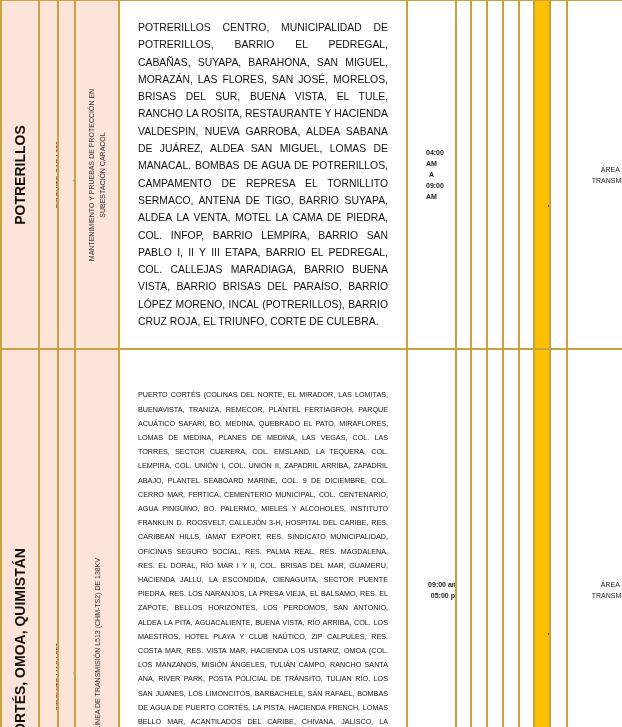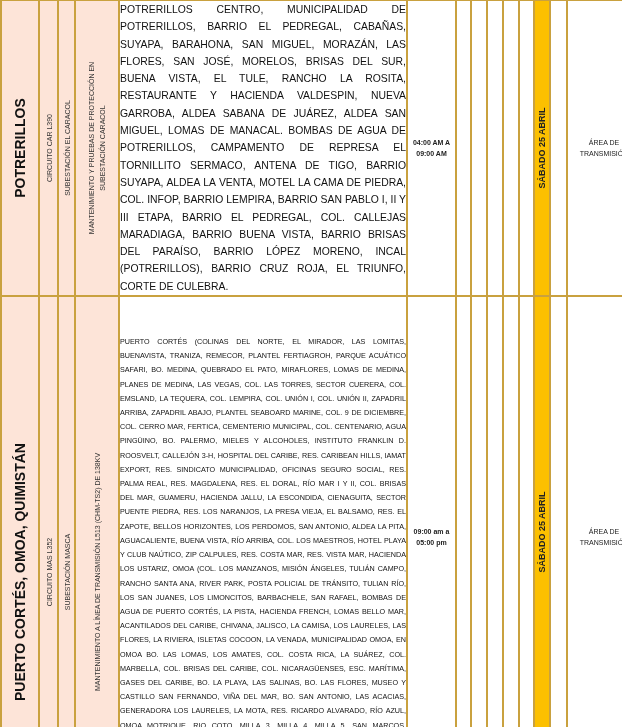--- a/index.html
+++ b/index.html
@@ -1,18 +1,18 @@
 <!DOCTYPE html>
 <html><head>
 <meta charset="utf-8">
 <style>
   html, body { margin:0; padding:0; background:#ffffff; }
   body { width:622px; height:727px; overflow:hidden; position:relative; font-family:"Liberation Sans", sans-serif; }
   table.sched { border-collapse:collapse; table-layout:fixed; position:absolute; left:0; top:-1px; width:640px; }
-  table.sched td { border:2px solid #c9a13f; padding:0; vertical-align:middle; overflow:hidden; }
+  table.sched td { border:2px solid #c9a13f; padding:18px; vertical-align:middle; overflow:hidden; }
   td.peach { background:#fde4d8; }
   td.yellow { background:#fcc000; }
   .vwrap { position:relative; width:100%; height:100%; }
   .vtext { position:absolute; left:50%; top:50%; transform:translate(-50%,-50%) rotate(-90deg); white-space:nowrap; text-align:center; color:#222; }
   .zone { font-weight:bold; font-size:14px; color:#111; }
   .small { font-size:7px; color:#333; }
   .smallwrap { font-size:7px; color:#333; white-space:normal; line-height:11px; }
   .date { font-weight:bold; font-size:9px; color:#222; }
   td.sectors { padding:0 7px 0 6px; text-align:justify; color:#111; }
   .sectors-1 { font-size:10.4px; line-height:17.3px; font-family:"Liberation Sans", sans-serif; }

